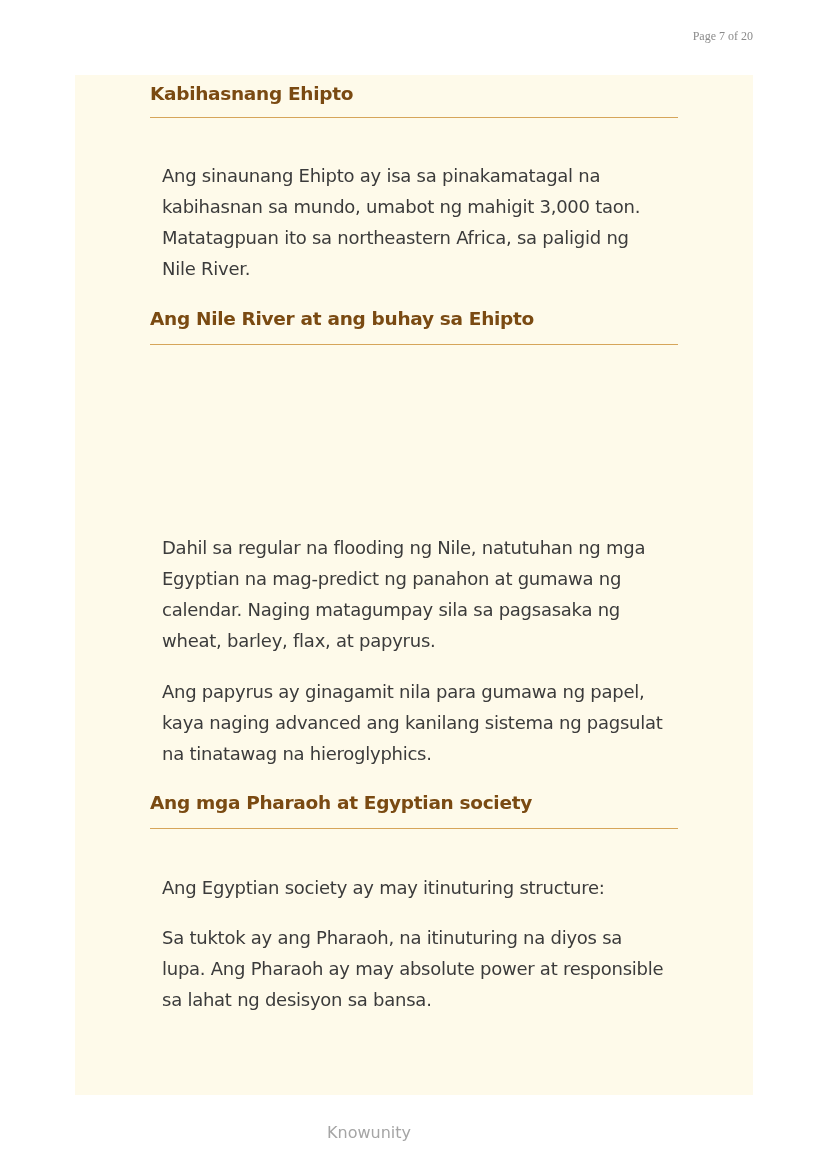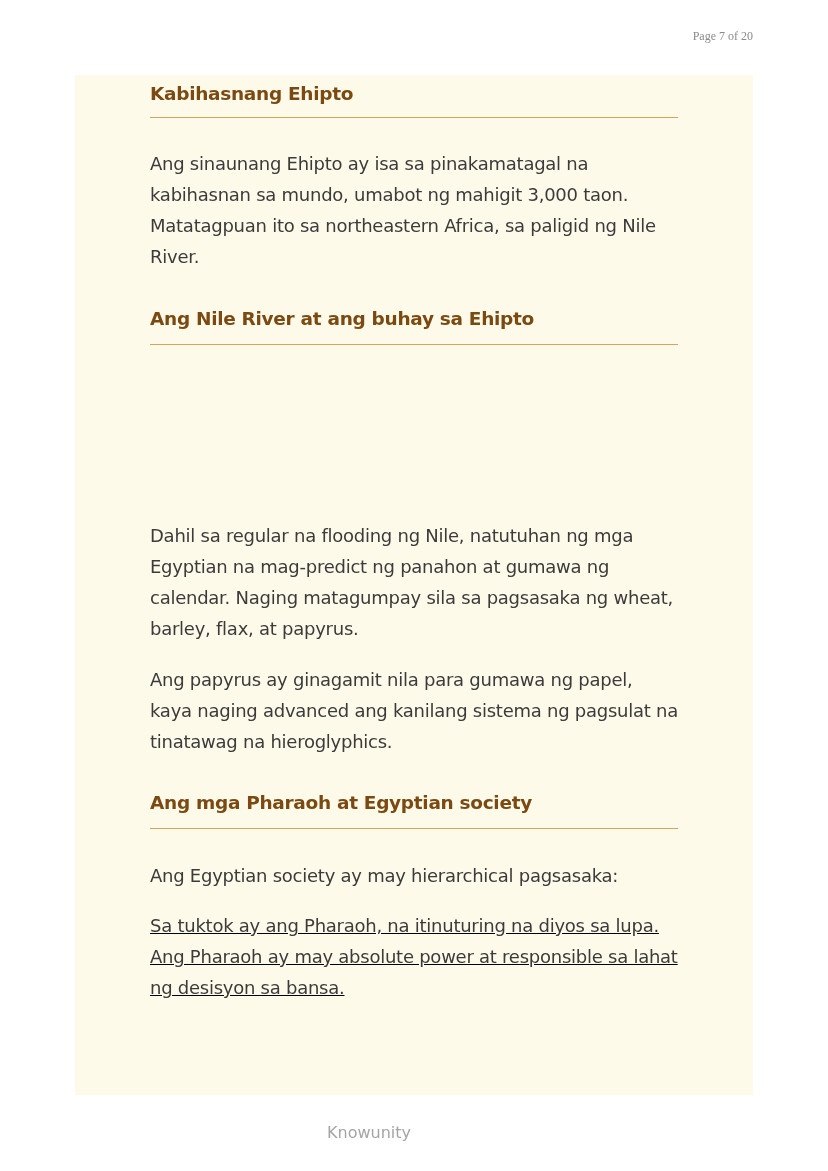--- a/index.html
+++ b/index.html
@@ -46,21 +46,21 @@
       line-height: 30px;
     }
     .section-rule {
       height: 0;
       border: none;
       border-top: 1.5px solid #d6a55a;
       margin: 0;
       width: 528px;
     }
     .para {
-      margin: 0;
+      margin: 12px;
       font-size: 18px;
       line-height: 31px;
       color: #3b3b3b;
       letter-spacing: -0.25px;
     }
     .footer-brand {
       position: absolute;
       top: 1123px;
       left: 0;
       width: 738px;
@@ -93,21 +93,21 @@
   </div>
   <div class="content" style="top:713px;">
     <h2 class="section-title">Ang mga Pharaoh at Egyptian society</h2>
   </div>
 
   <div class="content" style="top:589px;">
     <p class="para">Ang papyrus ay ginagamit nila para gumawa ng papel, kaya naging advanced ang kanilang sistema ng pagsulat na tinatawag na hieroglyphics.</p>
   </div>
   <hr class="section-rule" style="position:absolute; left:75px; top:753px;">
   <div class="content" style="top:785px;">
-    <p class="para">Ang Egyptian society ay may hierarchical pagsasaka:</p>
+    <p class="para">Ang Egyptian society ay may itinuturing structure:</p>
   </div>
-  <div class="content" style="top:835px;text-decoration:underline;">
+  <div class="content" style="top:835px;">
     <p class="para">Sa tuktok ay ang Pharaoh, na itinuturing na diyos sa lupa. Ang Pharaoh ay may absolute power at responsible sa lahat ng desisyon sa bansa.</p>
   </div>
 
 </div>
 
 <div class="footer-brand">Knowunity</div>
 
 </body></html>

